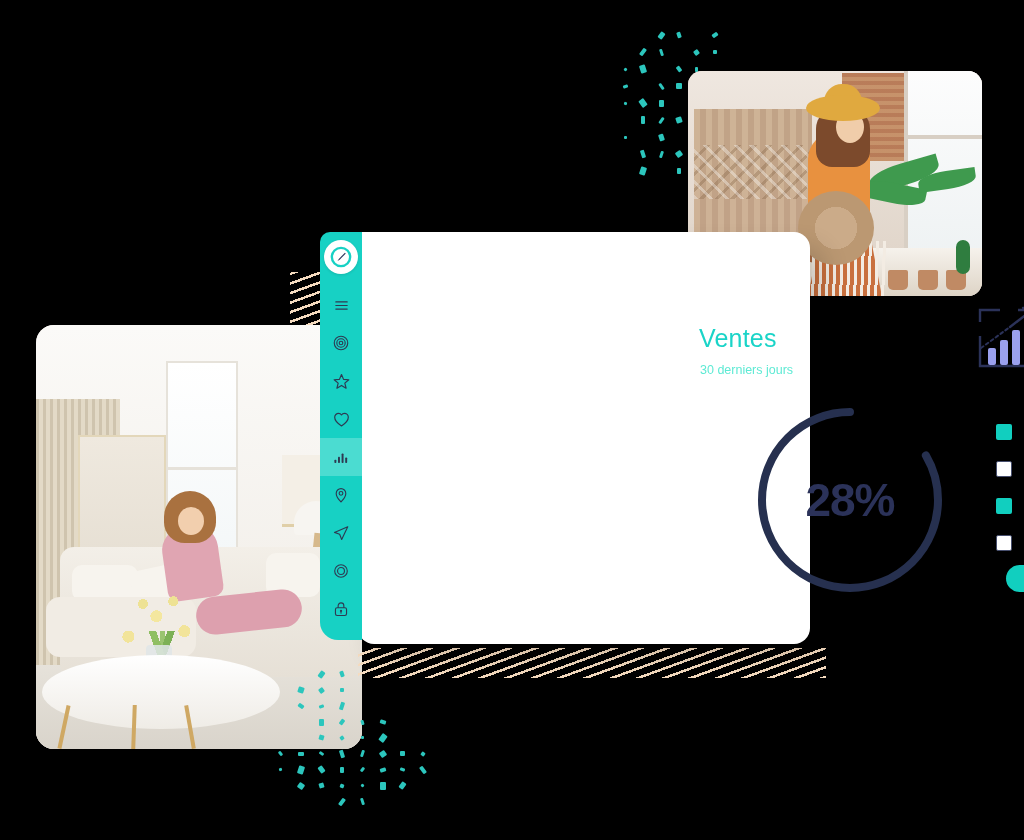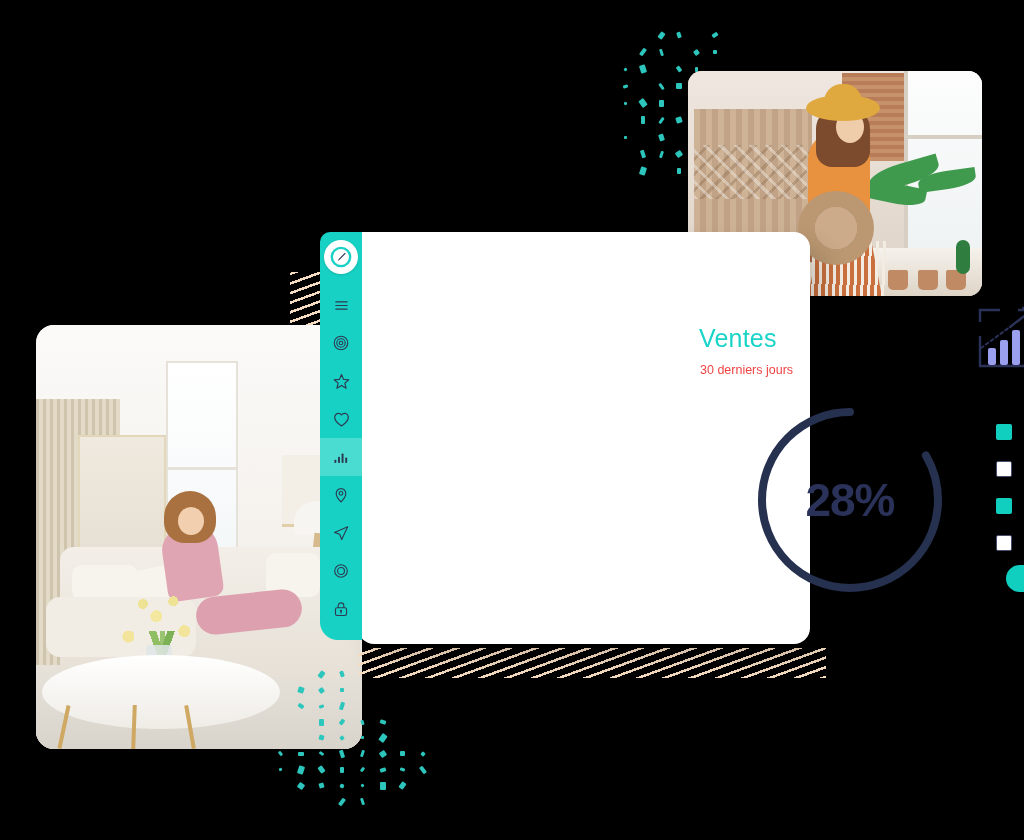--- a/index.html
+++ b/index.html
@@ -280,21 +280,21 @@
     padding:16px;
     text-align:right;
   }
   #title{
     position:absolute; left:337px; top:92px;
     font-size:25px; color:#1ad4c8; font-weight:400;
     letter-spacing:.2px;
   }
   #subtitle{
     position:absolute; left:338px; top:131px;
-    font-size:12.5px; color:#ef4444;
+    font-size:12.5px; color:#5eead4;
   }
 
   
   #donut-wrap{
     position:absolute; left:388px; top:168px; width:200px; height:200px;
   }
   #donut-pct{
     position:absolute; inset:0;
     display:flex; align-items:center; justify-content:center;
     font-size:46px; font-weight:700; color:#2b3259;

